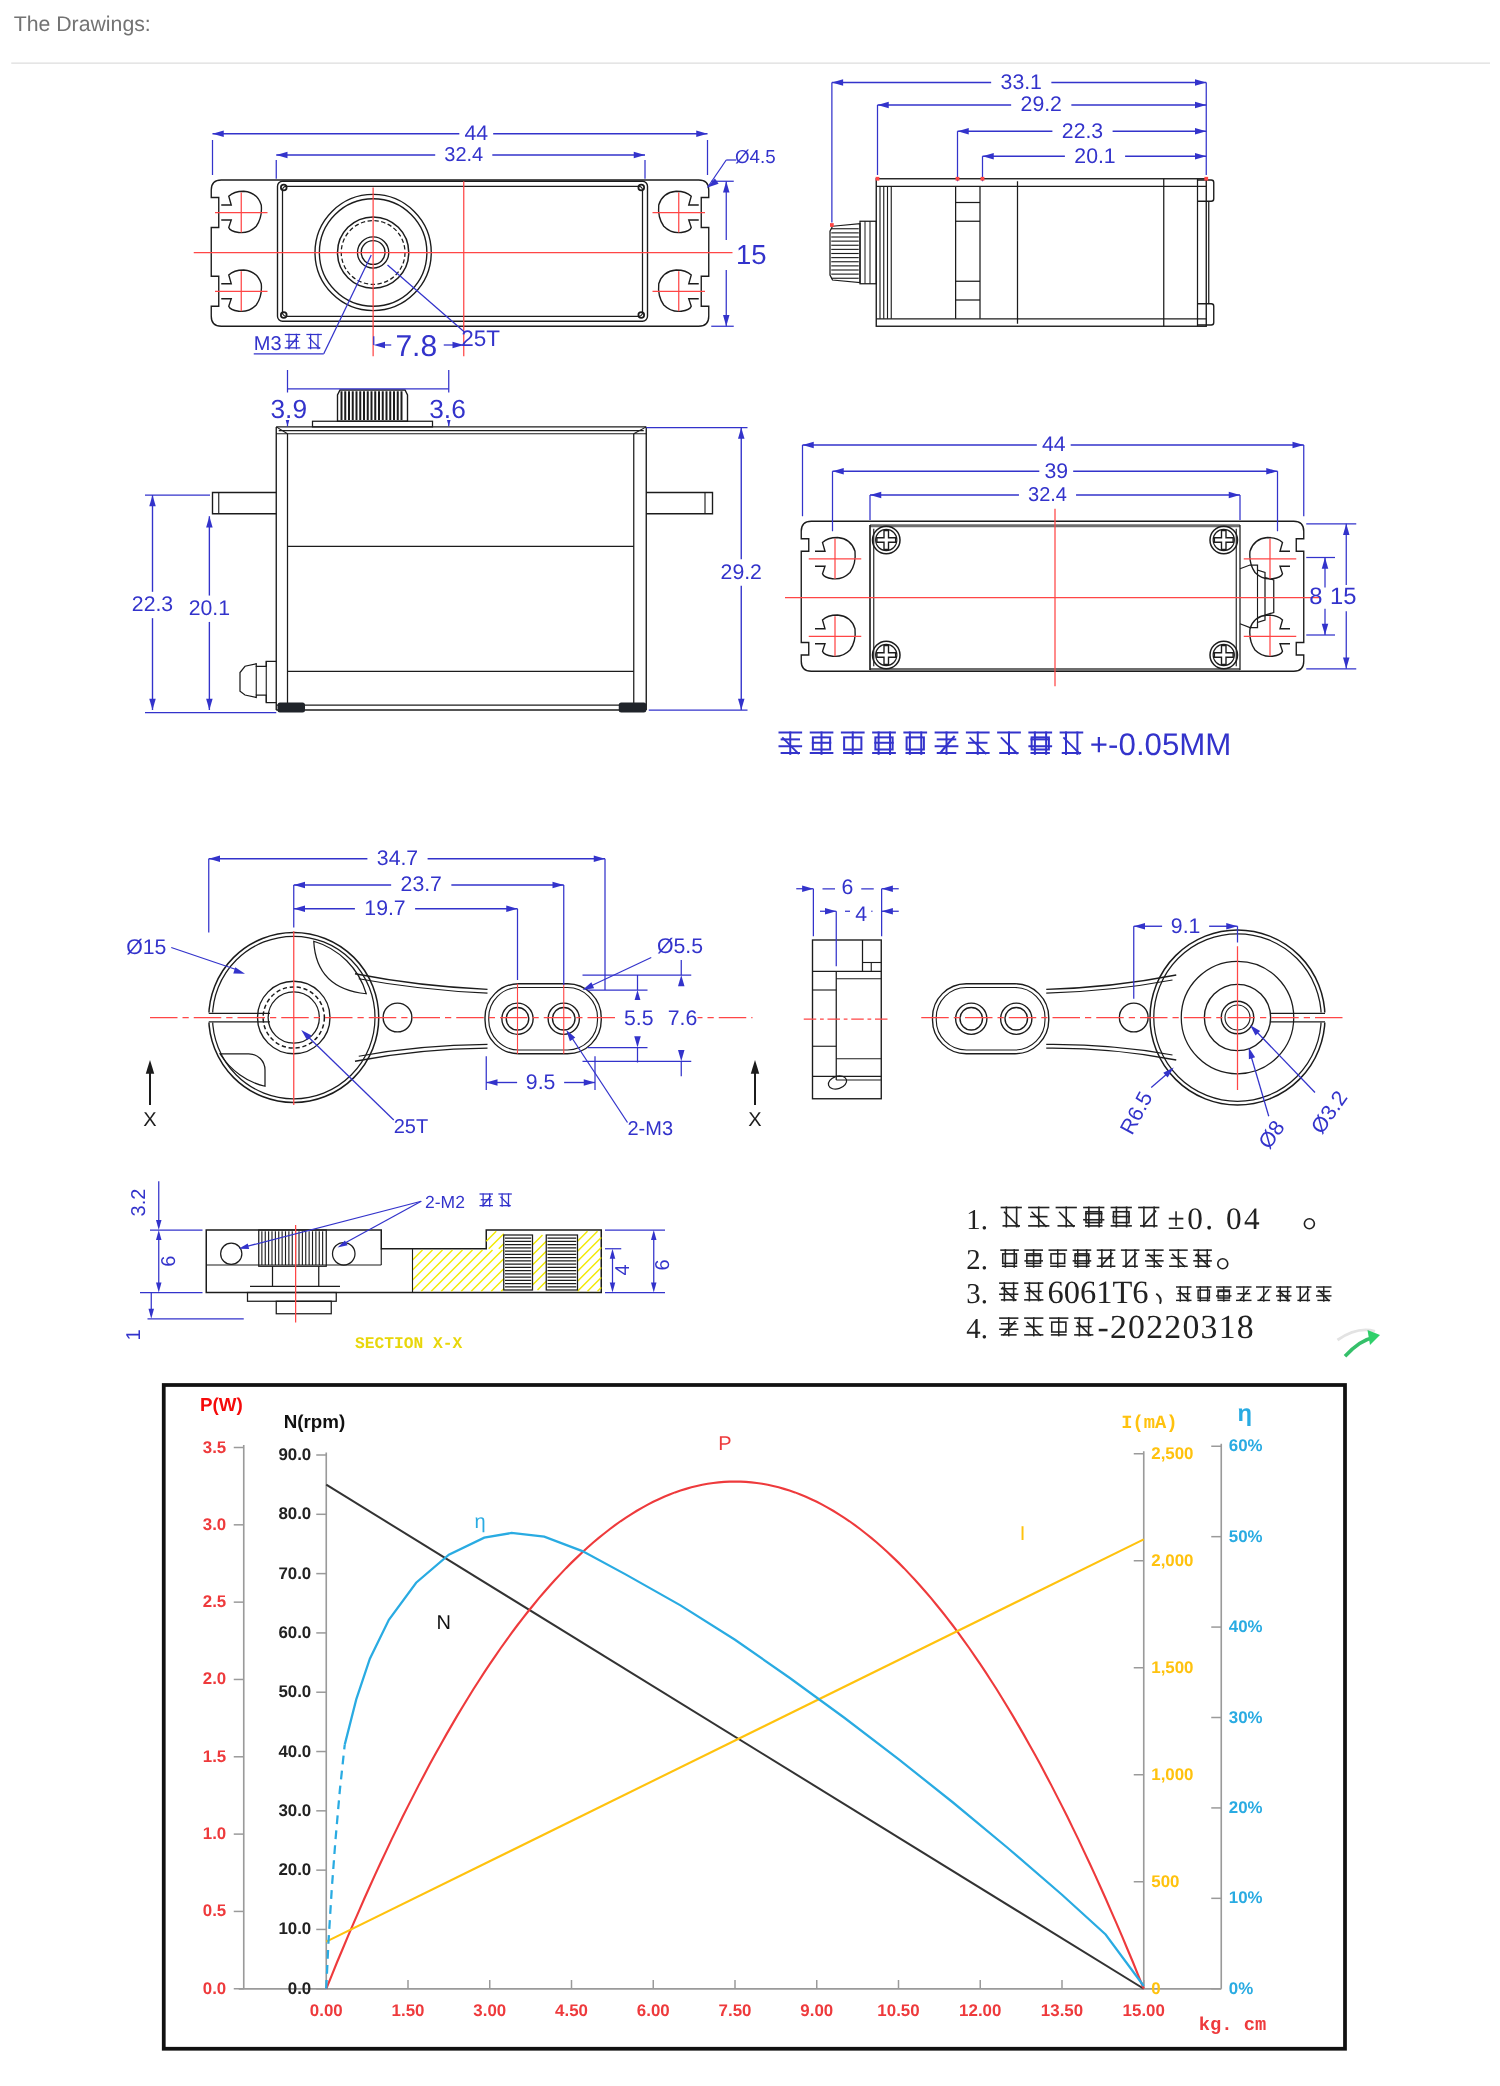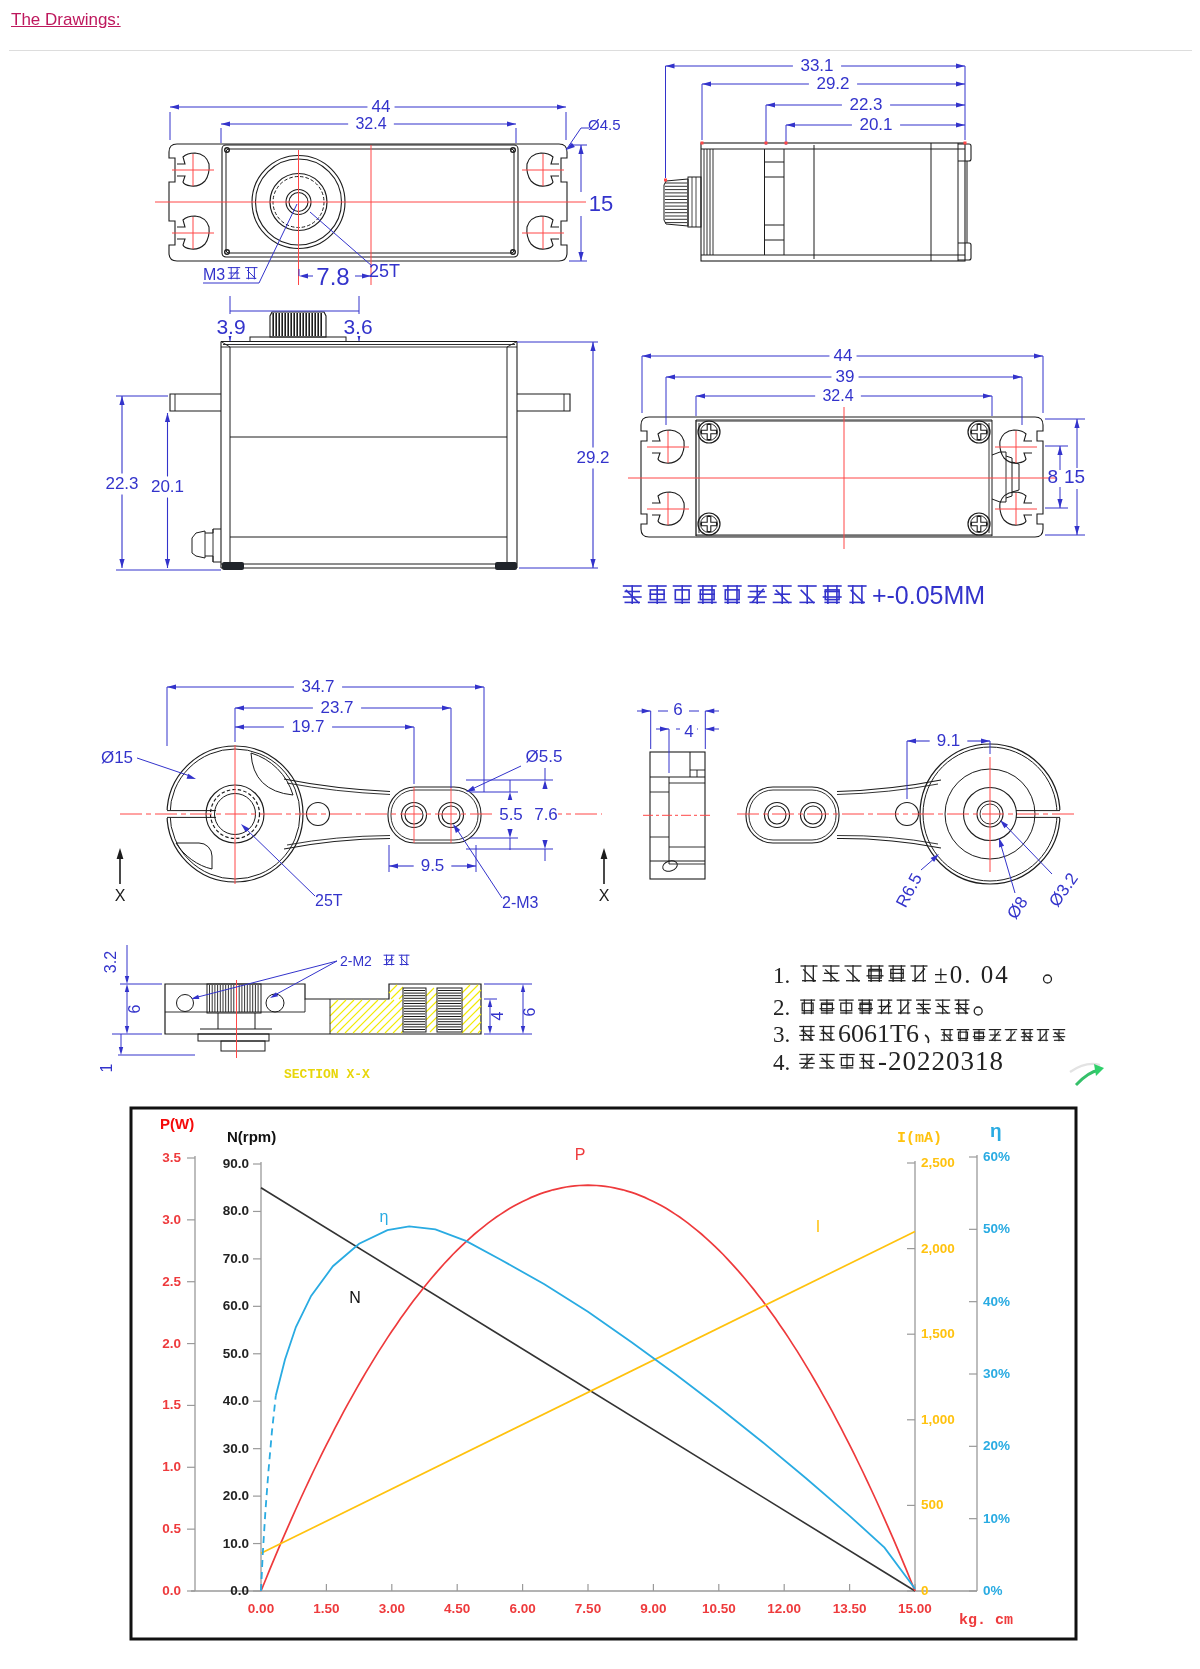--- a/index.html
+++ b/index.html
@@ -1,17 +1,17 @@
 <!DOCTYPE html>
 <html><head>
 <meta charset="utf-8">
 <style>
 html,body{margin:0;padding:0;background:#ffffff;}
 body{width:1200px;height:1669px;position:relative;font-family:"Liberation Sans",sans-serif;}
-.hdr{position:absolute;left:11px;top:10px;font-size:17px;color:#be185d;text-decoration:underline;}
+.hdr{position:absolute;left:11px;top:10px;font-size:17px;color:#737373;}
 .rule{position:absolute;left:9px;top:50px;width:1183px;height:0;border-top:1px solid #dddddd;}
 </style>
 </head>
 <body>
 <div class="hdr">The Drawings:</div>
 <div class="rule"></div>
 <svg width="1200" height="1669" viewBox="0 0 1200 1669" style="position:absolute;left:0;top:0">
 <path d="M 177 144 L 559 144 Q 567 144 567 152 L 567 158 L 561 158 L 561 182 L 567 182 L 567 221 L 561 221 L 561 245 L 567 245 L 567 253 Q 567 261 559 261 L 177 261 Q 169 261 169 253 L 169 245 L 175 245 L 175 221 L 169 221 L 169 182 L 175 182 L 175 158 L 169 158 L 169 152 Q 169 144 177 144 Z" fill="none" stroke="#1c1c1c" stroke-width="1.1"></path>
 <path d="M 177 164 L 185 164 L 183 157 Q 187 153 195 153 Q 206 154 209 164 Q 210 174 205 181 Q 199 187 191 186 Q 184 185 183 182 L 185 176 L 177 176" fill="none" stroke="#1c1c1c" stroke-width="1.1"></path>
 <path d="M 177 227 L 185 227 L 183 220 Q 187 216 195 216 Q 206 217 209 227 Q 210 237 205 244 Q 199 250 191 249 Q 184 248 183 245 L 185 239 L 177 239" fill="none" stroke="#1c1c1c" stroke-width="1.1"></path>

